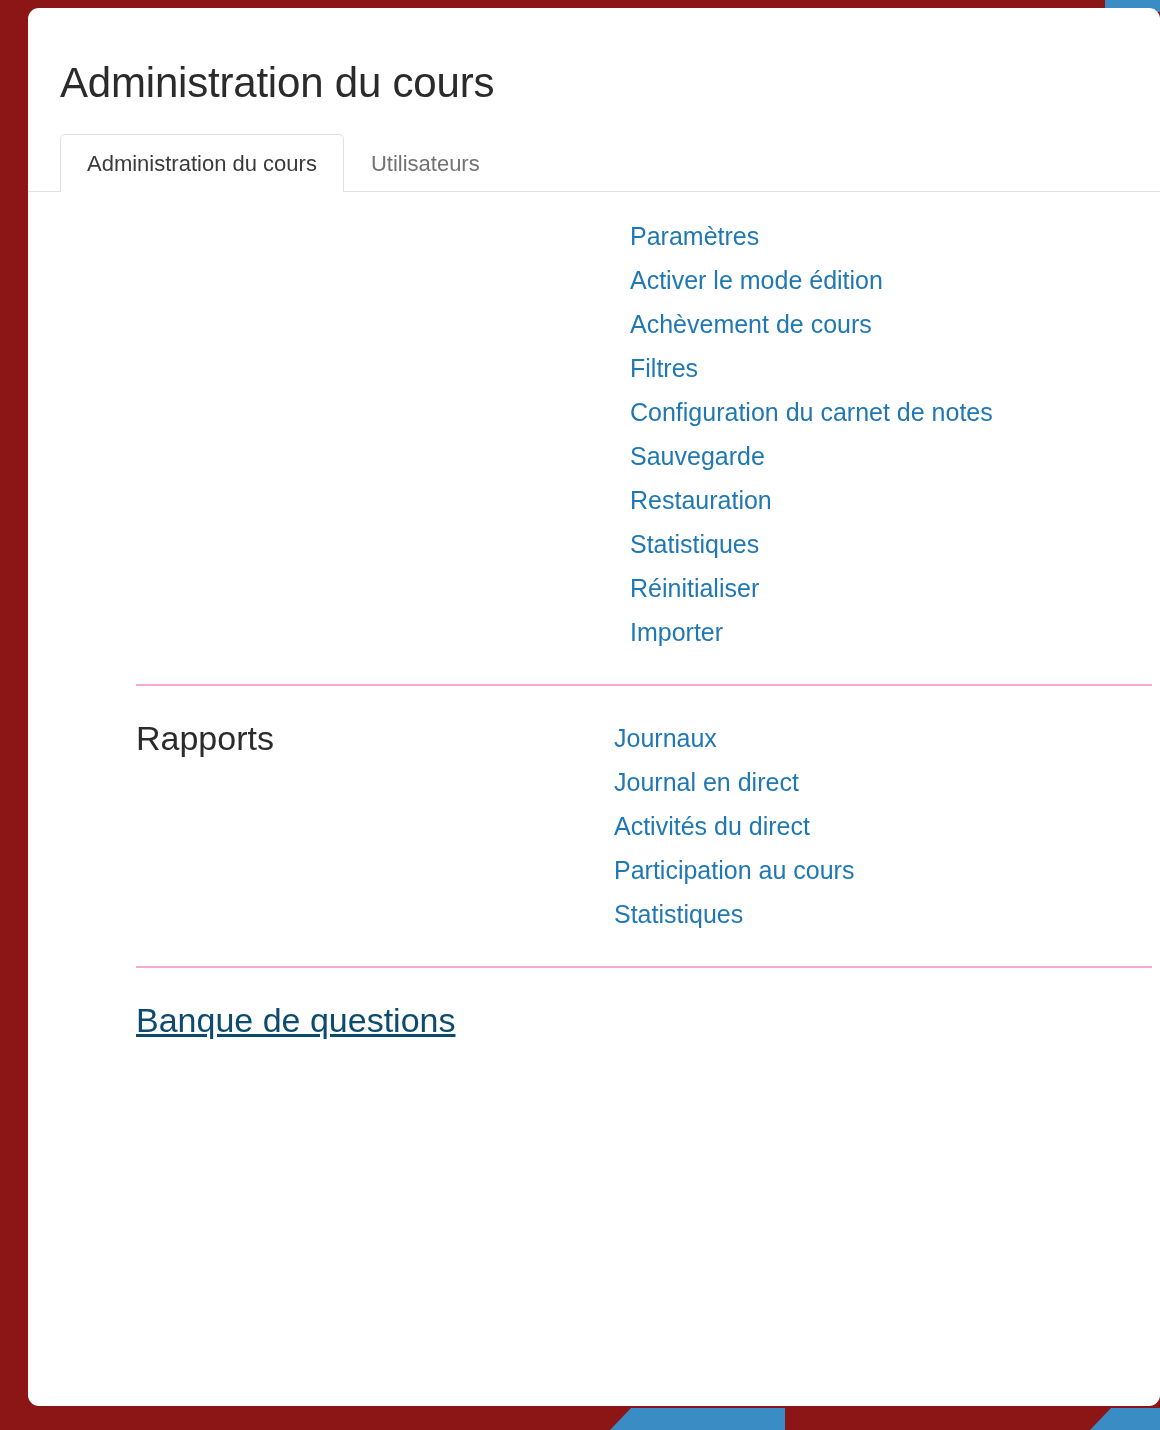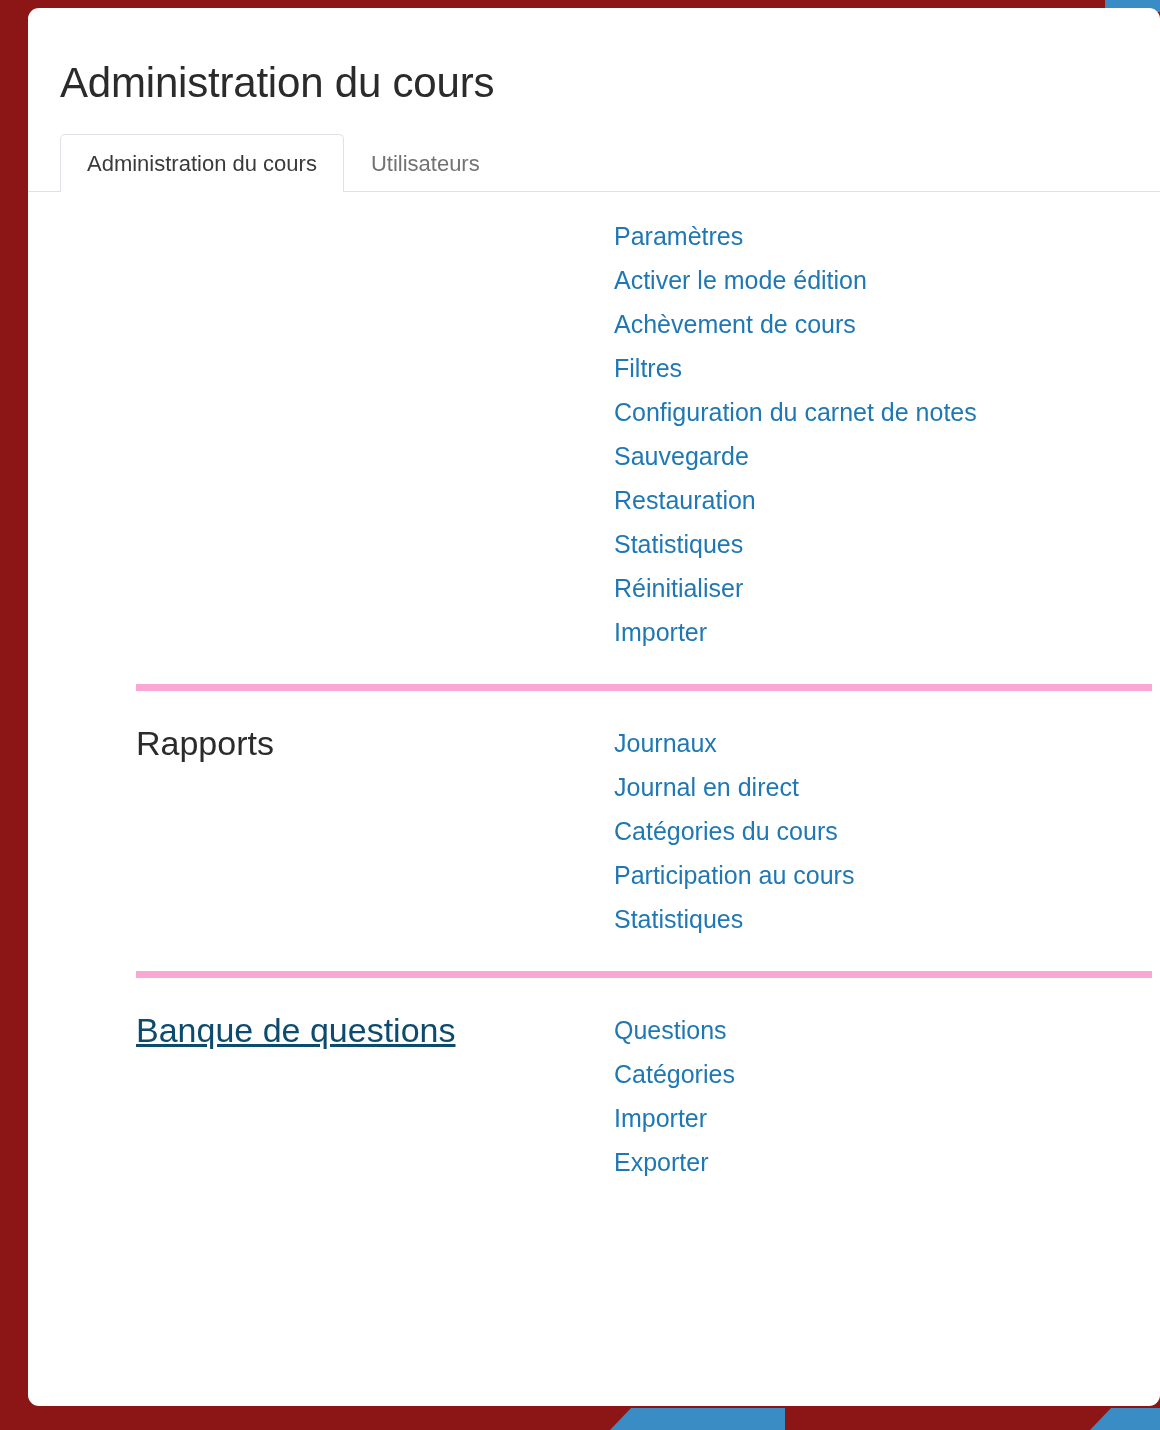--- a/index.html
+++ b/index.html
@@ -113,29 +113,30 @@
   .admin-body {
     padding: 0 0 0 0;
   }
 
   .section {
     display: flex;
     align-items: flex-start;
     padding: 30px 0 30px 0;
   }
   .section + .section {
-    border-top: 7px solid #f9a8d4;
+    border-top: 2px solid #f9a8d4;
     margin-left: 108px;
     margin-right: 8px;
     padding-left: 0;
   }
   .section:first-child {
     margin-left: 108px;
     margin-right: 8px;
     padding-top: 22px;
+    gap: 16px;
   }
   .section-heading {
     width: 478px;
     flex: 0 0 478px;
     font-size: 34px;
     font-weight: 400;
     color: #2b2b2b;
     line-height: 1.2;
     padding-top: 2px;
     box-sizing: border-box;
@@ -190,28 +191,22 @@
           <a href="#">Statistiques</a>
           <a href="#">Réinitialiser</a>
           <a href="#">Importer</a>
         </div>
       </div>
       <div class="section">
         <div class="section-heading">Rapports</div>
         <div class="links">
           <a href="#">Journaux</a>
           <a href="#">Journal en direct</a>
-          <a href="#">Catégories du cours</a>
+          <a href="#">Activités du direct</a>
           <a href="#">Participation au cours</a>
           <a href="#">Statistiques</a>
         </div>
       </div>
       <div class="section">
         <div class="section-heading link-heading">Banque de questions</div>
-        <div class="links">
-          <a href="#">Questions</a>
-          <a href="#">Catégories</a>
-          <a href="#">Importer</a>
-          <a href="#">Exporter</a>
-        </div>
       </div>
     </div>
 </div>
 
 </body></html>

